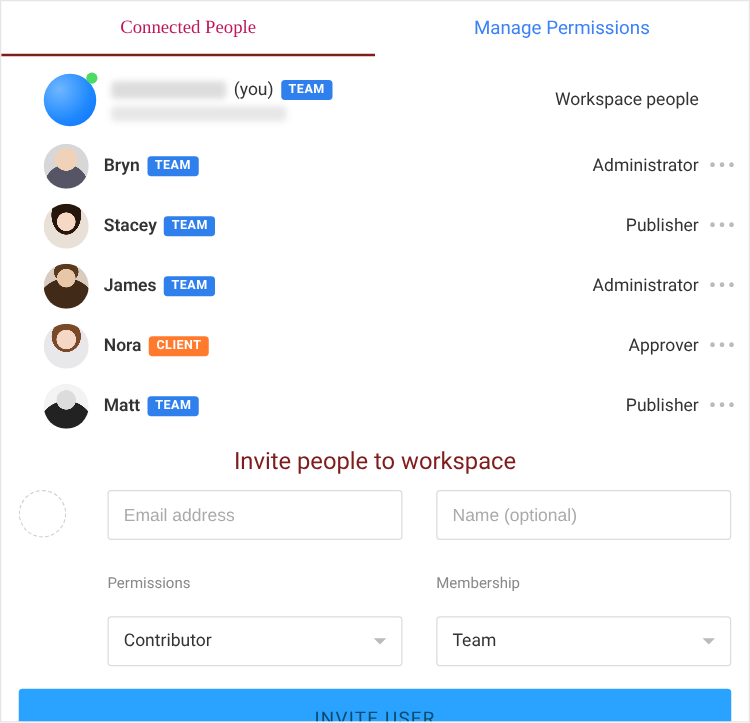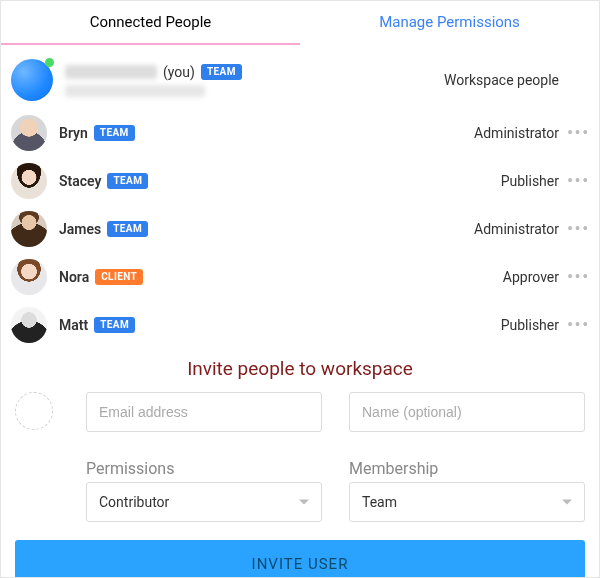--- a/index.html
+++ b/index.html
@@ -23,25 +23,27 @@
     display: flex;
     align-items: center;
     justify-content: center;
     font-size: 15px;
     color: #3b82f6;
     border-bottom: 2px solid transparent;
     cursor: pointer;
     user-select: none;
   }
   .tab.active {
-    color: #000000;
-    border-bottom: 2px solid #f9a8d4;
+    color: #be185d;
+    border-bottom: 2px solid #7f1d1d;
+    font-family: Liberation Serif, serif;
   }
   .people {
     padding: 6px 10px 0 10px;
+    margin-left: 24px;
   }
   .row {
     display: flex;
     align-items: center;
     height: 48px;
   }
   .row.first { height: 58px; }
   .avatar {
     width: 36px;
     height: 36px;
@@ -182,21 +184,21 @@
     border: 1px solid #dcdcdc;
     border-radius: 3px;
     padding: 0 12px;
     font-size: 14px;
     color: #333;
     outline: none;
     background: #fff;
   }
   .input::placeholder { color: #aaa; }
   .field { display: flex; flex-direction: column; }
-  .field-label { font-size: 16px; color: #888; margin-bottom: 4px; }
+  .field-label { font-size: 12px; color: #888; margin-bottom: 20px; }
   .select {
     position: relative;
     height: 40px;
     border: 1px solid #dcdcdc;
     border-radius: 3px;
     display: flex;
     align-items: center;
     padding: 0 12px;
     background: #fff;
     font-size: 14px;

